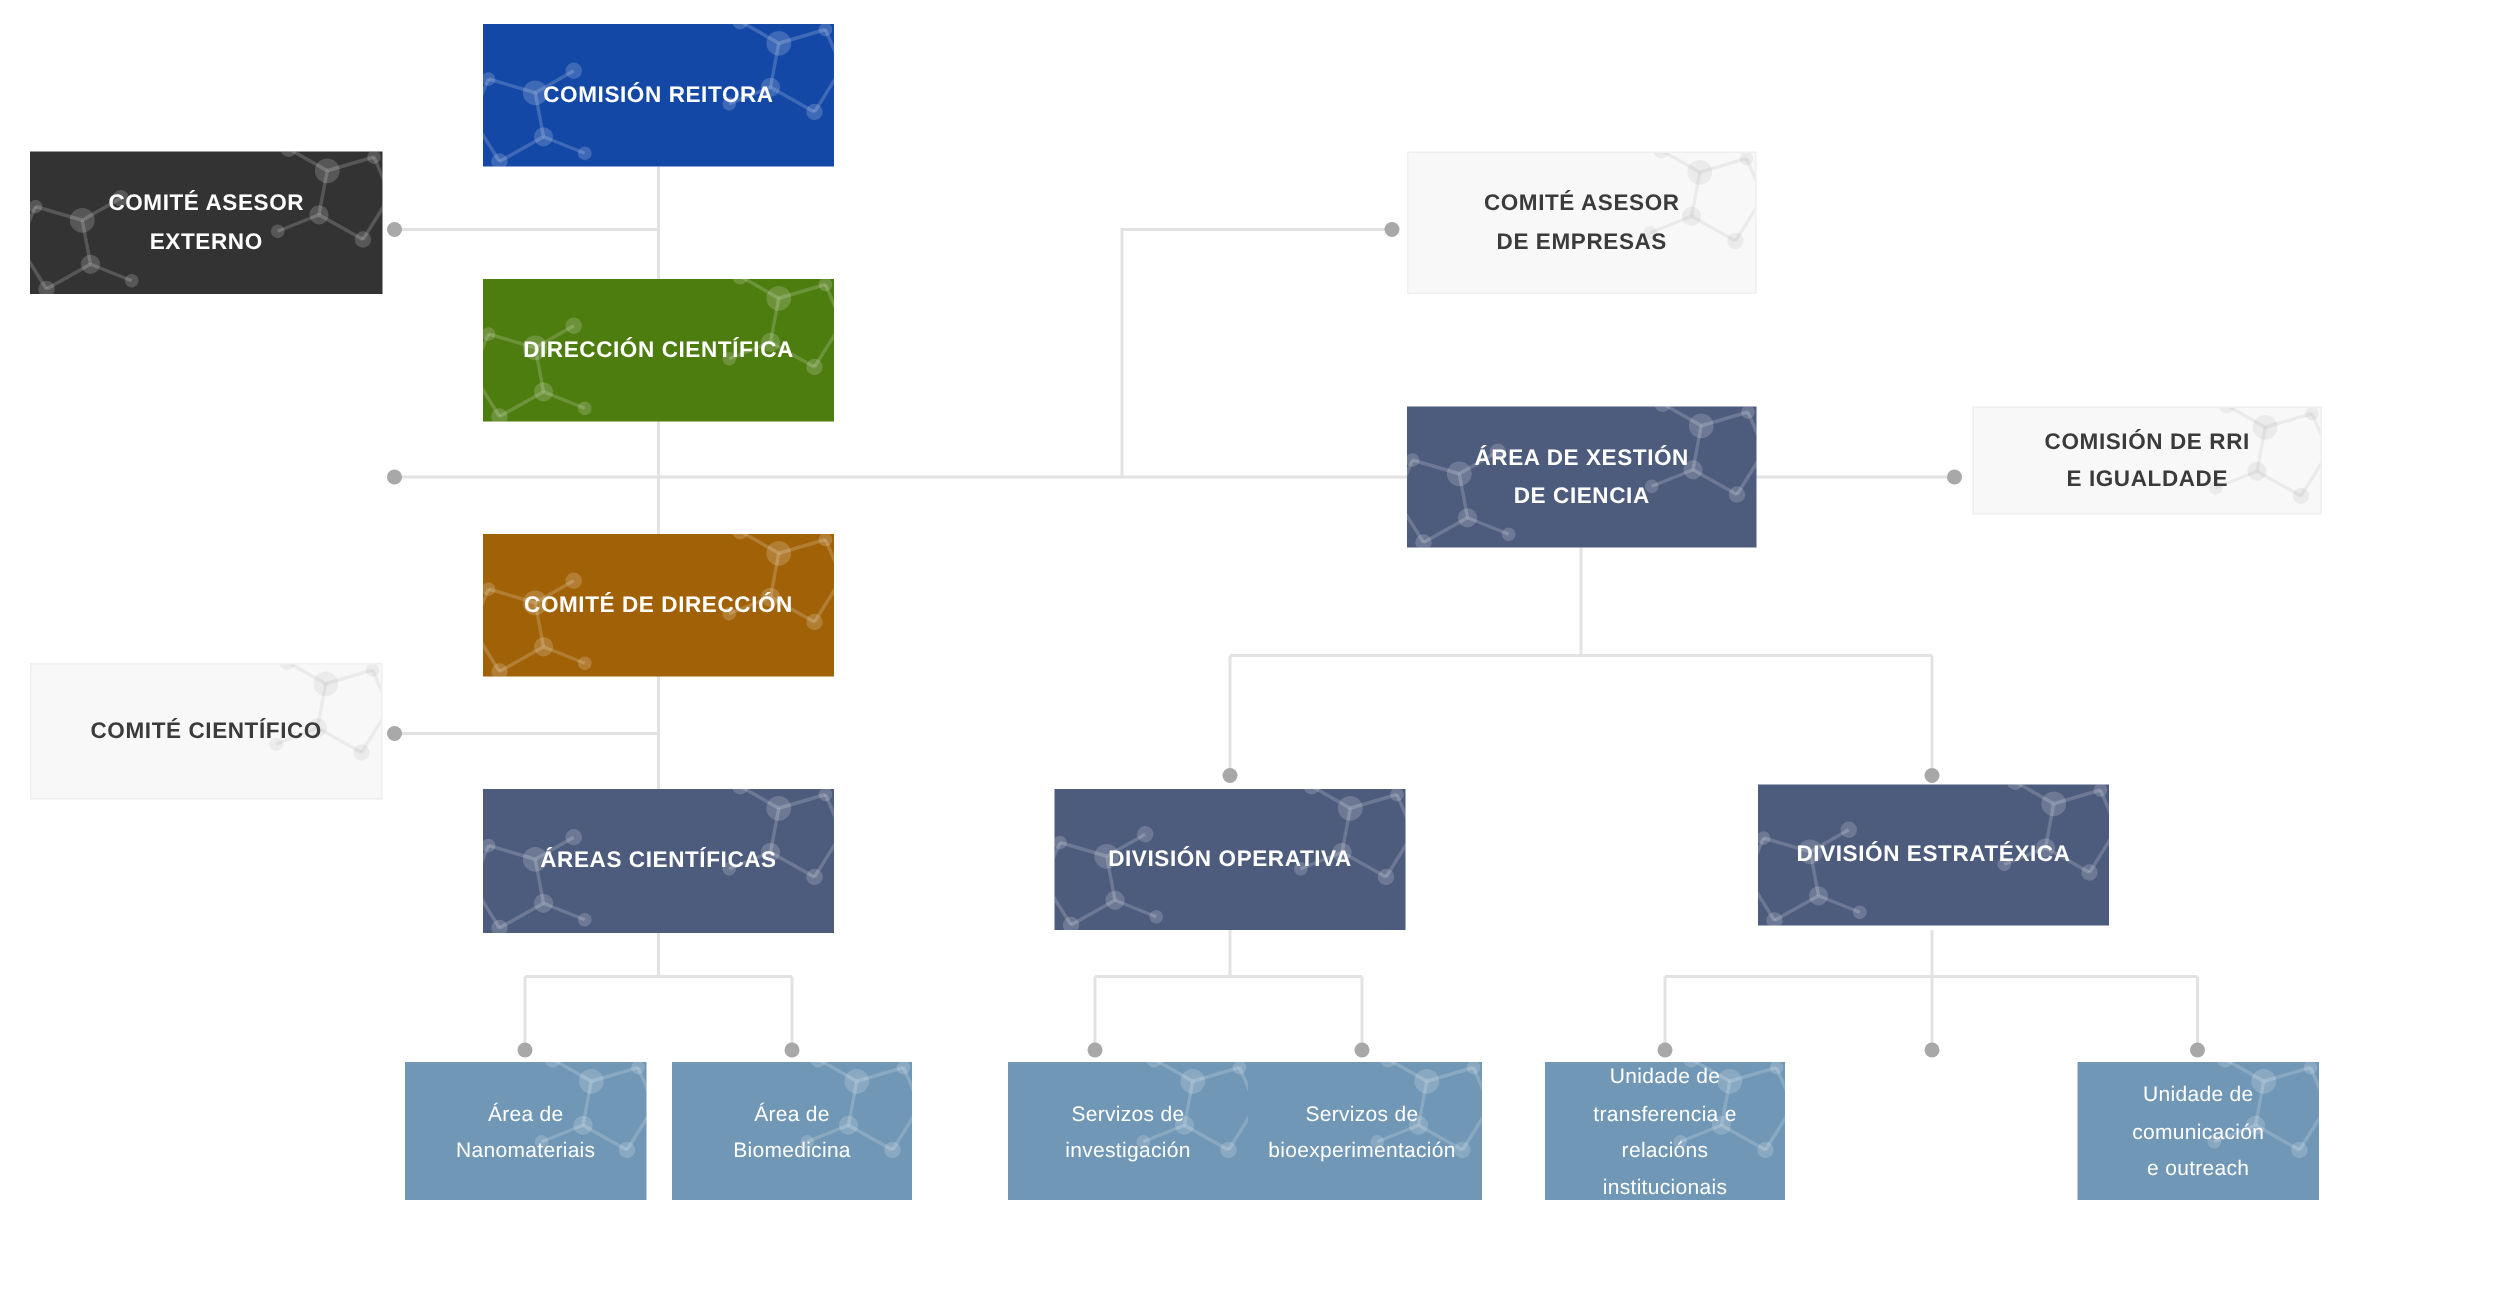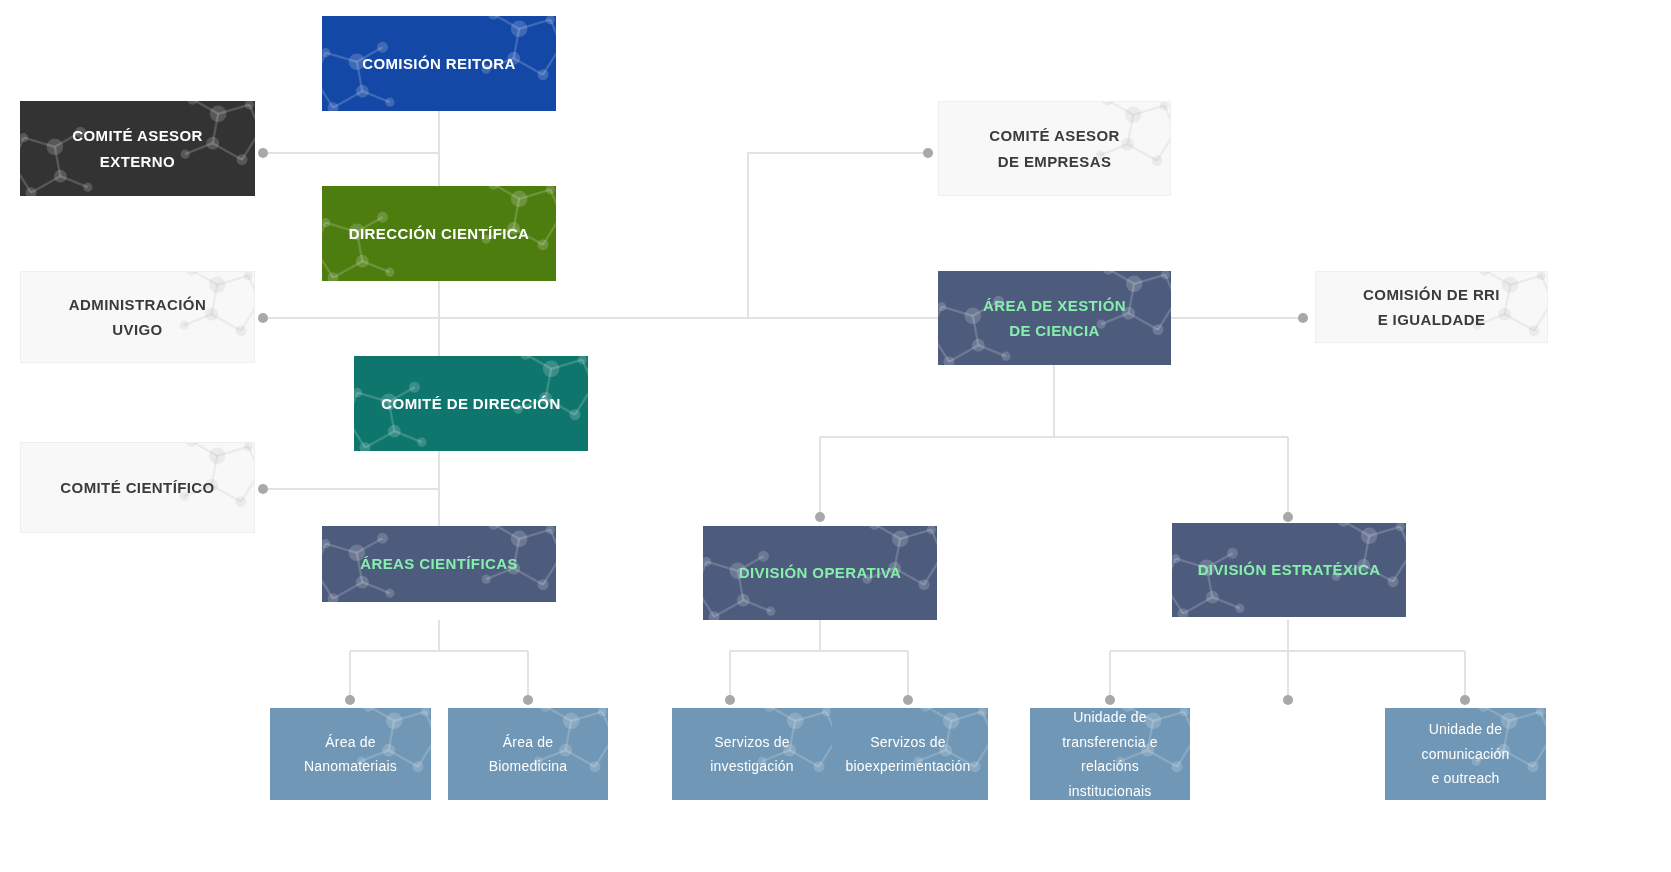--- a/index.html
+++ b/index.html
@@ -22,22 +22,22 @@
     position:relative; z-index:2;
     white-space:pre-line;
     padding:0 12px;
     line-height:1.7;
     font-size:15px;
     font-weight:700;
     letter-spacing:.4px;
   }
   .royal   { background:#1348a6; color:#ffffff; }
   .medblue { background:#4d7c0f; color:#ffffff; }
-  .cyan    { background:#0f766e; color:#ffffff;margin-left:32px; }
-  .slate   { background:#4d5c7d; color:#86efac; }
+  .cyan    { background:#a16207; color:#ffffff; }
+  .slate   { background:#4d5c7d; color:#ffffff; }
   .dark    { background:#333333; color:#ffffff; }
   .light   { background:#f8f8f8; color:#3b3b3b; border:1px solid #efefef; }
   .steel   { background:#7097b5; color:#ffffff; }
   .steel .lbl { font-weight:400; font-size:14px; line-height:1.75; letter-spacing:.2px; }
   .mol { position:absolute; width:110px; height:110px; z-index:1; }
   .mol.tr { top:-22px; right:-20px; }
   .mol.bl { bottom:-26px; left:-22px; transform:scaleX(-1); }
   .royal .mol, .medblue .mol, .cyan .mol, .slate .mol, .dark .mol, .steel .mol { color:rgba(255,255,255,.18); }
   .light .mol { color:rgba(0,0,0,.05); }
 </style>
@@ -147,27 +147,20 @@
   <div class="node medblue" style="left:322px;top:186px;width:234px;height:95px">
     <svg class="mol tr">
         <use href="#mol"></use>
       </svg>
     <svg class="mol bl">
         <use href="#mol"></use>
       </svg>
     <span class="lbl">DIRECCIÓN CIENTÍFICA</span>
   </div>
 
-  <div class="node light" style="left:20px;top:271px;width:235px;height:92px">
-    <svg class="mol tr">
-        <use href="#mol"></use>
-      </svg>
-    <span class="lbl">ADMINISTRACIÓN
-UVIGO</span>
-  </div>
 
   <div class="node slate" style="left:938px;top:271px;width:233px;height:94px">
     <svg class="mol tr">
         <use href="#mol"></use>
       </svg>
     <svg class="mol bl">
         <use href="#mol"></use>
       </svg>
     <span class="lbl">ÁREA DE XESTIÓN
 DE CIENCIA</span>
@@ -191,21 +184,21 @@
     <span class="lbl">COMITÉ DE DIRECCIÓN</span>
   </div>
 
   <div class="node light" style="left:20px;top:442px;width:235px;height:91px">
     <svg class="mol tr">
         <use href="#mol"></use>
       </svg>
     <span class="lbl">COMITÉ CIENTÍFICO</span>
   </div>
 
-  <div class="node slate" style="left:322px;top:526px;width:234px;height:76px">
+  <div class="node slate" style="left:322px;top:526px;width:234px;height:96px">
     <svg class="mol tr">
         <use href="#mol"></use>
       </svg>
     <svg class="mol bl">
         <use href="#mol"></use>
       </svg>
     <span class="lbl">ÁREAS CIENTÍFICAS</span>
   </div>
 
   <div class="node slate" style="left:703px;top:526px;width:234px;height:94px">

